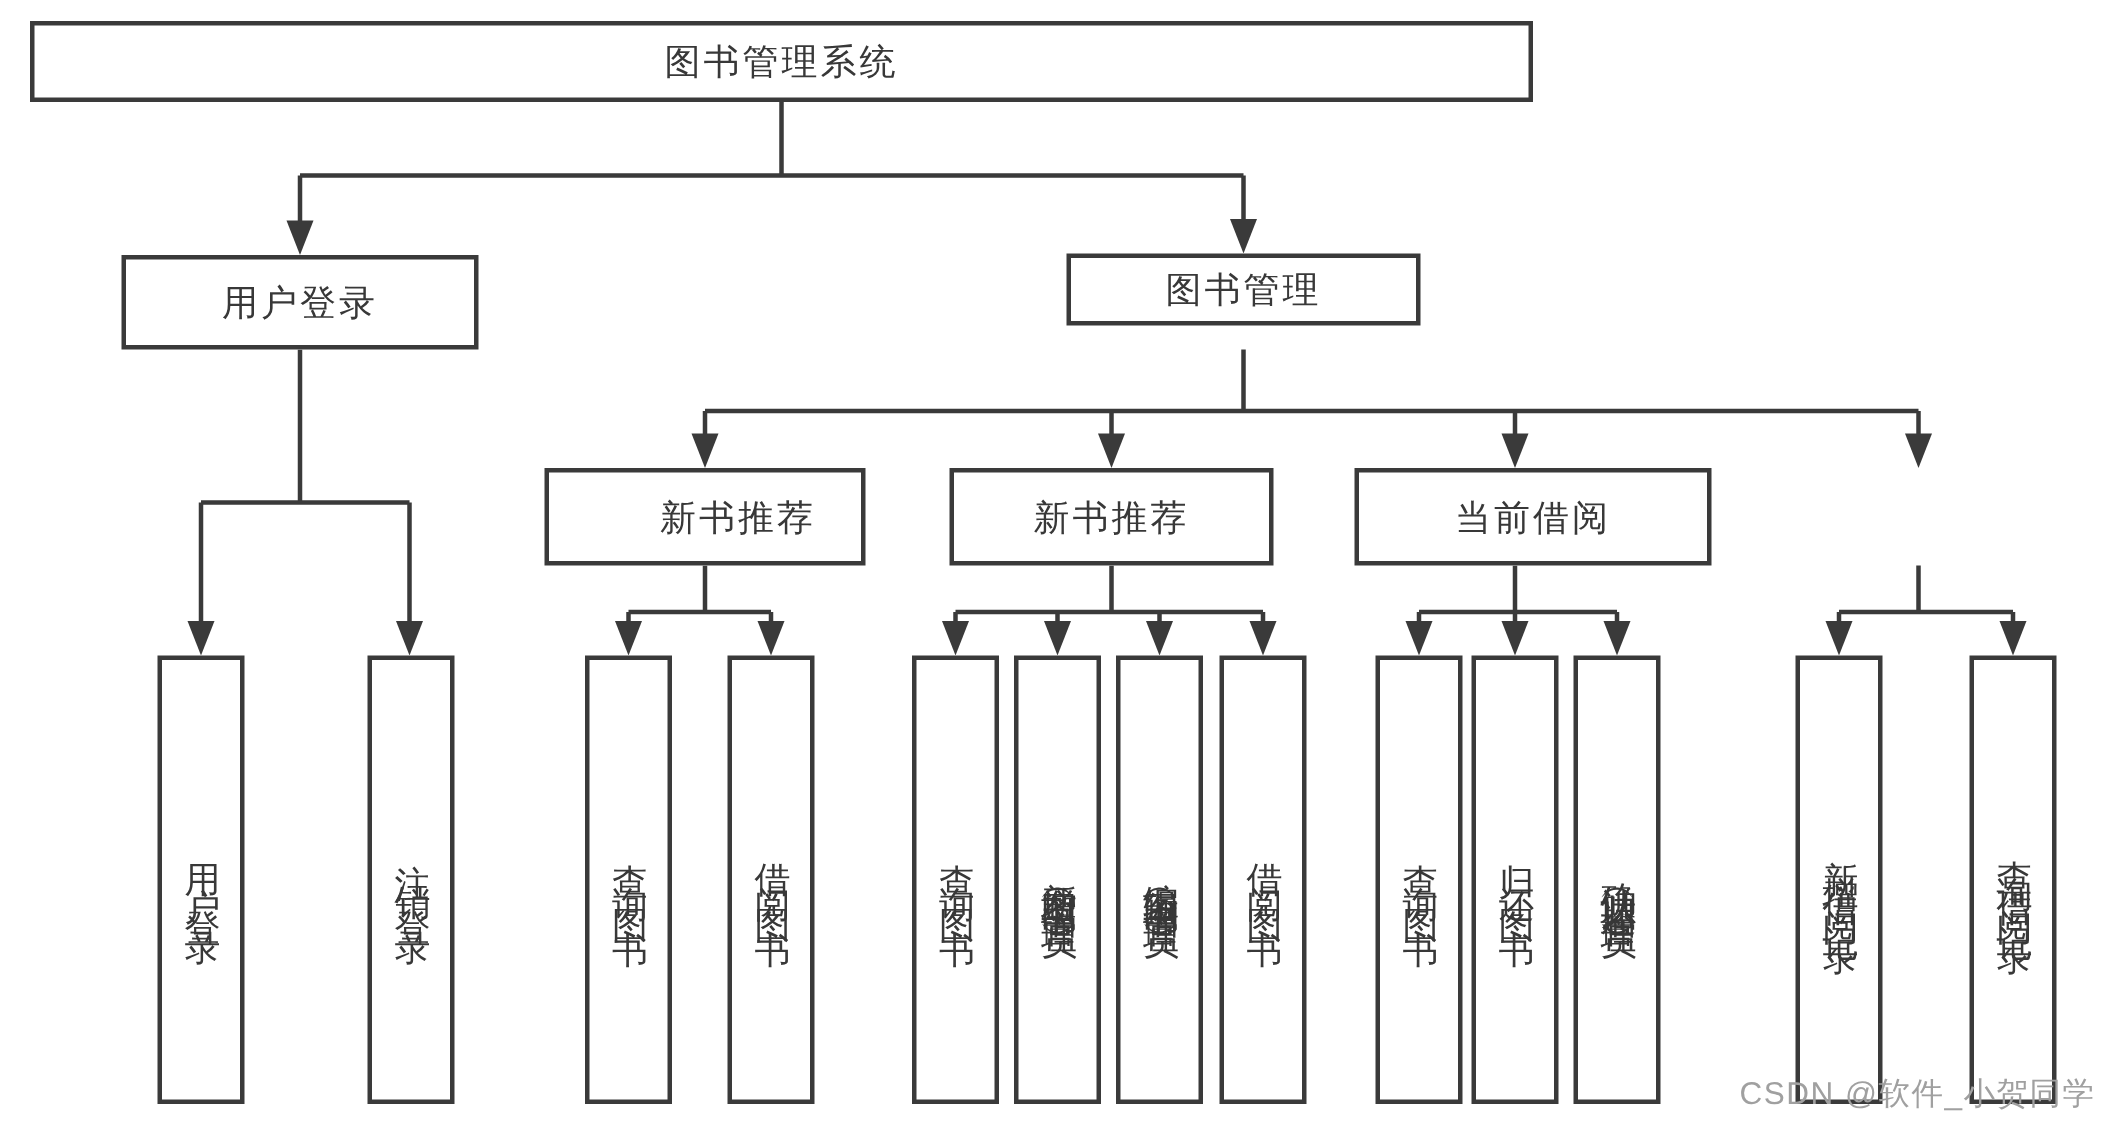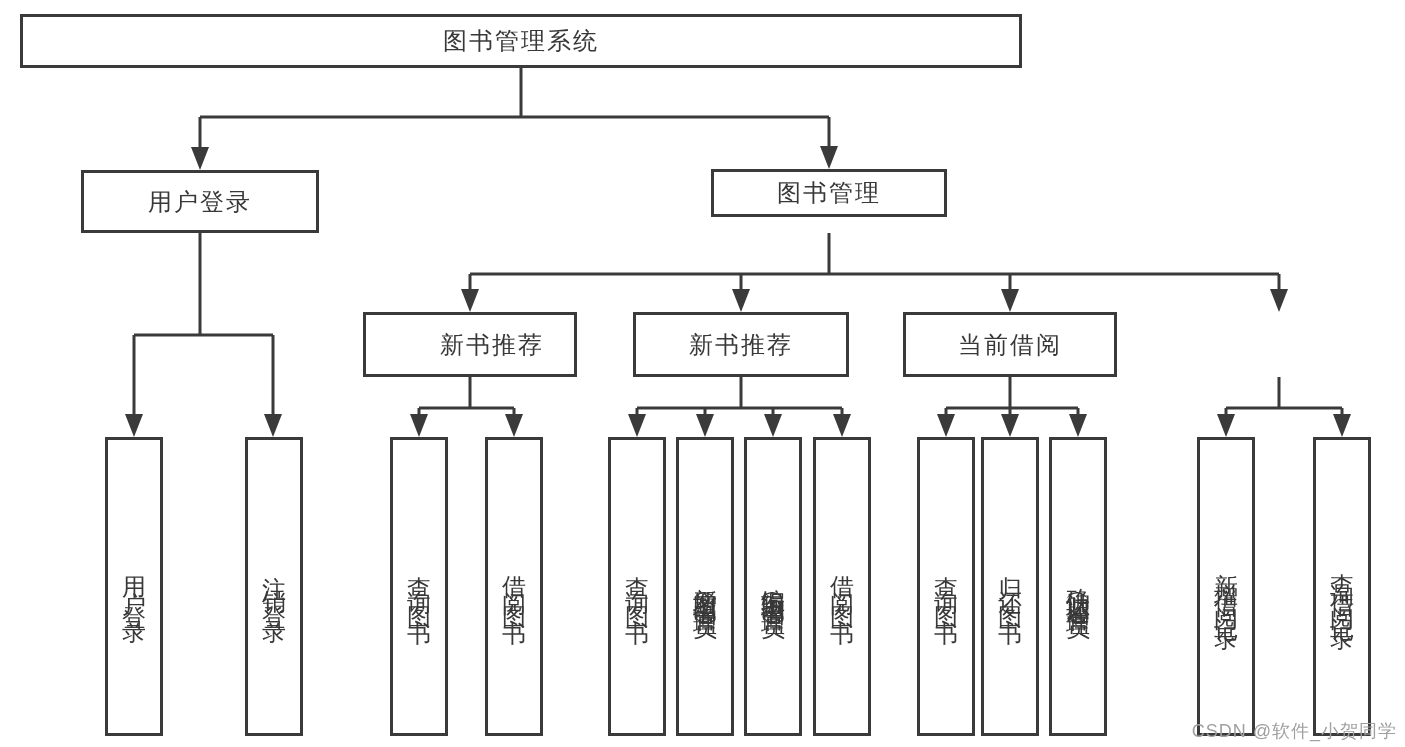--- a/index.html
+++ b/index.html
@@ -40,21 +40,21 @@
     letter-spacing: 15px;
     line-height: 1;
   }
   .v.len6 { letter-spacing: 11px; }
   .v.len9 { letter-spacing: 4px; }
   .watermark {
     position: absolute;
     right: 8px;
     bottom: 4px;
     z-index: 3;
-    font-size: 18px;
+    font-size: 21px;
     letter-spacing: 1px;
     color: #a0a0a0;
     white-space: nowrap;
   }
 </style>
 </head>
 <body>
 
 <div class="stage">
 
@@ -94,21 +94,21 @@
     <polygon points="1342,437 1333,414 1351,414"></polygon>
   </svg>
 
   <div class="box h" style="left:20px; top:14px; width:1002px; height:54px;">图书管理系统</div>
 
   <div class="box h" style="left:81px; top:170px; width:238px; height:63px;">用户登录</div>
   <div class="box h" style="left:711px; top:169px; width:236px; height:48px;">图书管理</div>
 
   <div class="box h" style="left:363px; top:312px; width:214px; height:65px;padding-left:44px;">新书推荐</div>
   <div class="box h" style="left:633px; top:312px; width:216px; height:65px;">新书推荐</div>
-  <div class="box h" style="left:903px; top:312px; width:214px; height:65px;">当前借阅</div>
+  <div class="box h" style="left:903px; top:312px; width:238px; height:65px;">当前借阅</div>
 
   <div class="box v" style="left:105px;">用户登录</div>
   <div class="box v" style="left:245px;">注销登录</div>
 
   <div class="box v" style="left:390px;">查询图书</div>
   <div class="box v" style="left:485px;">借阅图书</div>
 
   <div class="box v" style="left:608px;">查询图书</div>
   <div class="box v len9" style="left:676px;">新增图书（管理员）</div>
   <div class="box v len9" style="left:744px;">编辑图书（管理员）</div>

